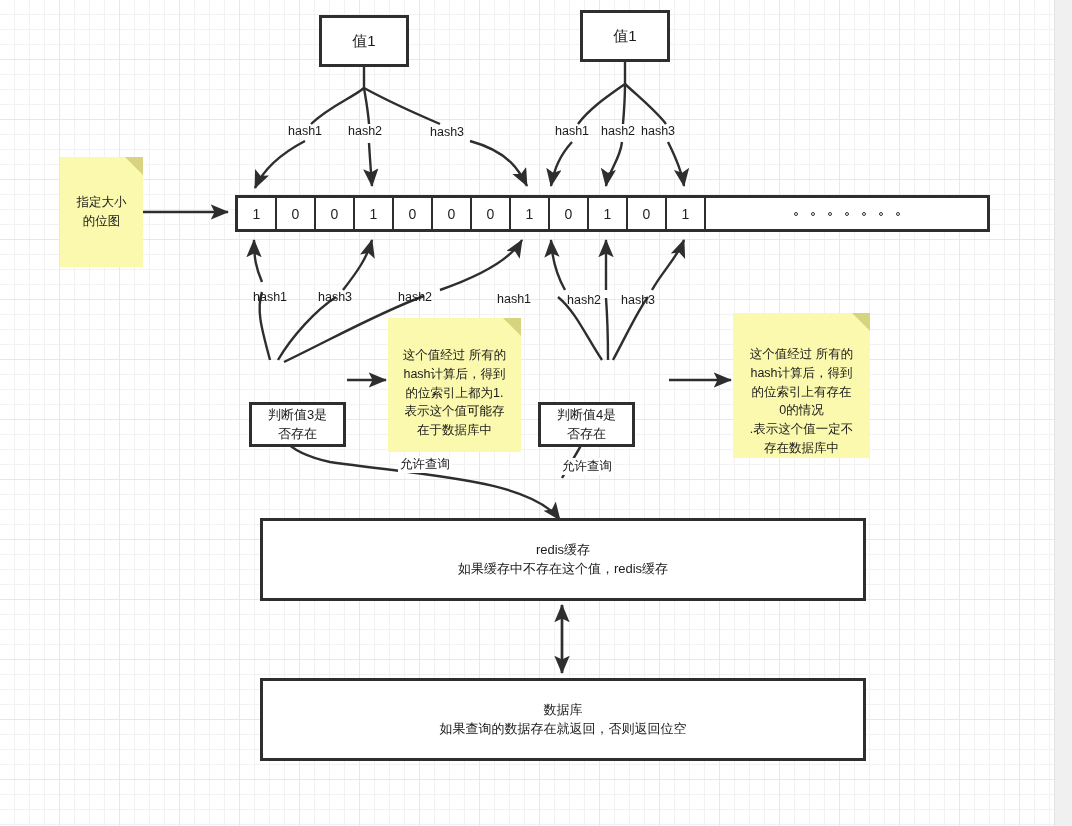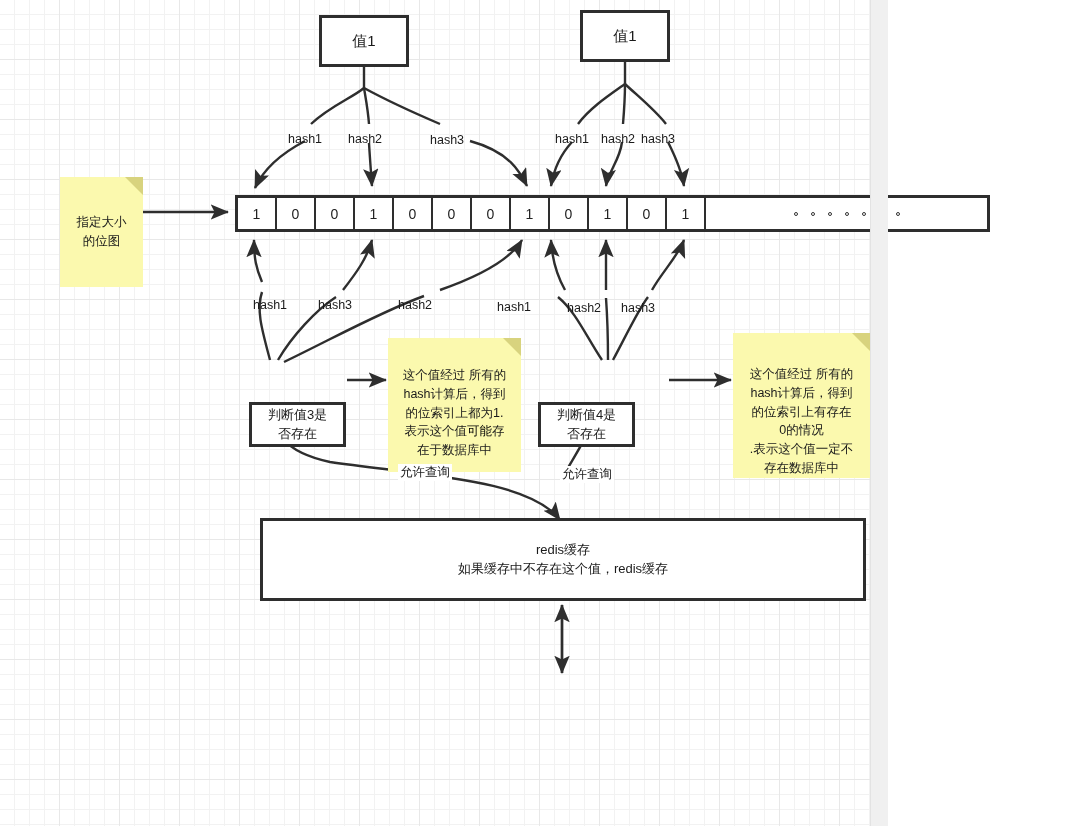--- a/index.html
+++ b/index.html
@@ -2,21 +2,21 @@
 <html><head>
 <meta charset="utf-8">
 <style>
   html,body{margin:0;padding:0;}
   body{
     width:1072px;height:826px;overflow:hidden;
     font-family:"Liberation Sans","DejaVu Sans",sans-serif;
     background:#ffffff;
   }
   #canvas{
-    position:relative;width:888px;height:826px;
+    position:relative;width:1072px;height:826px;
     background-color:#ffffff;
     background-image:
       linear-gradient(to right, #e8e8e8 1px, transparent 1px),
       linear-gradient(to bottom, #e8e8e8 1px, transparent 1px),
       linear-gradient(to right, #f2f2f2 1px, transparent 1px),
       linear-gradient(to bottom, #f2f2f2 1px, transparent 1px);
     background-size:60px 60px,60px 60px,15px 15px,15px 15px;
     background-position:-1px -1px,-1px -1px,-1px -1px,-1px -1px;
   }
   #scrollstrip{
@@ -43,32 +43,30 @@
     display:flex;align-items:center;justify-content:center;
     font-size:14px;color:#222;
   }
   .cell.tail{flex:1;border-right:none;position:relative;}
   .dots{display:flex;gap:13px;align-items:center;justify-content:center;width:100%;}
   .dot{width:4px;height:4px;border-radius:50%;border:1px solid #333;box-sizing:border-box;}
   .note{
     position:absolute;box-sizing:border-box;background:#fbf9ae;
     font-size:12.5px;color:#1a1a1a;text-align:center;line-height:1.5;
     padding:6px 5px;
-    margin-top:20px;
   }
   .note .fold{
     position:absolute;top:0;right:0;width:0;height:0;
     border-left:18px solid transparent;border-top:18px solid #d8d37e;
   }
   .note-inner{width:100%;}
   .red{color:#000000;}
   .lbl{
     position:absolute;font-size:12.5px;color:#1a1a1a;white-space:nowrap;
     background:transparent;
-    margin-top:8px;
   }
 </style>
 </head>
 <body>
 
 <div id="canvas">
 
   <svg id="wires" xmlns="http://www.w3.org/2000/svg">
     <defs>
       <marker id="ah" markerWidth="9" markerHeight="9" refX="7.2" refY="3.2" orient="auto">
@@ -218,15 +216,21 @@
 
   <div class="lbl" style="left:398px;top:456px;background:#ffffff;padding:0 2px;">允许查询</div>
   <div class="lbl" style="left:560px;top:458px;background:#ffffff;padding:0 2px;">允许查询</div>
 
   <div class="node wide-box" style="left:260px;top:518px;">
     <div>
       <div>redis缓存</div>
       <div>如果缓存中不存在这个值，redis缓存</div>
     </div>
   </div>
+  <div class="node wide-box" style="left:260px;top:678px;">
+    <div>
+      <div>数据库</div>
+      <div>如果查询的数据存在就返回，否则返回位空</div>
+    </div>
+  </div>
 
   <div id="scrollstrip"></div>
 </div>
 
 </body></html>

